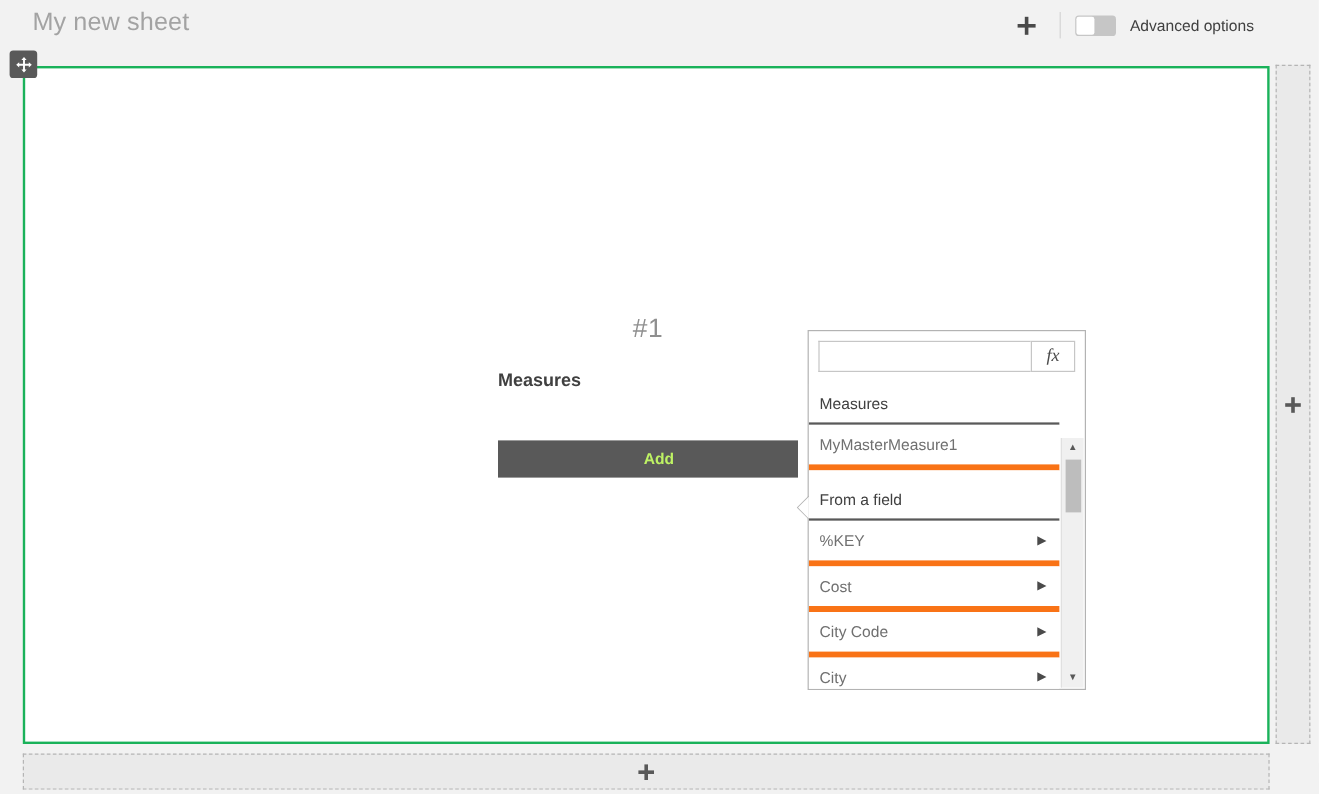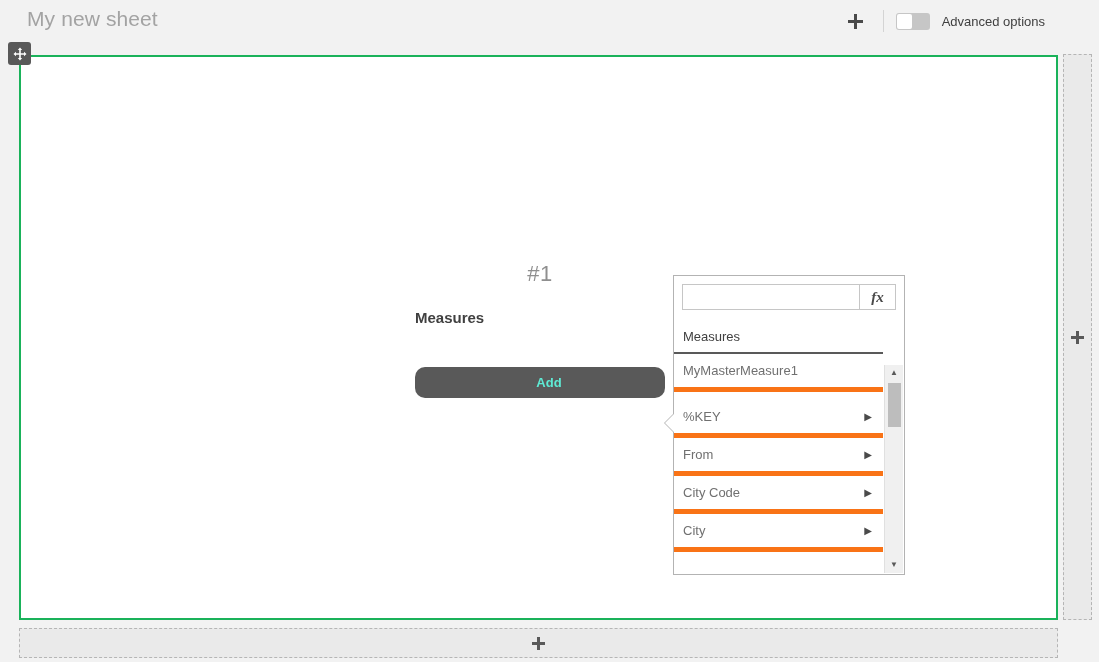--- a/index.html
+++ b/index.html
@@ -159,25 +159,25 @@
     font-weight: bold;
     color: #404040;
   }
   #add-button {
     position: absolute;
     left: 394px;
     top: 310px;
     width: 250px;
     height: 31px;
     background: #595959;
-    color: #5eead4;
+    color: #bef264;
     font-size: 13px;
     font-weight: bold;
     border: none;
-    border-radius: 10px;
+    border-radius: 0;
     cursor: pointer;
     font-family: "Liberation Sans", sans-serif;
     padding-left: 24px;
   }
 
   
   #field-popover {
     position: absolute;
     left: 673px;
     top: 233px;
@@ -234,21 +234,21 @@
   }
   #fx-button {
     width: 37px;
     height: 26px;
     border: 1px solid #c6c6c6;
     box-sizing: border-box;
     background: #ffffff;
     color: #4a4a4a;
     font-family: "Liberation Serif", serif;
     font-style: italic;
-    font-weight: bold;
+    font-weight: normal;
     font-size: 15px;
     cursor: pointer;
     display: flex;
     align-items: center;
     justify-content: center;
   }
   #list-wrap {
     position: absolute;
     left: 0;
     top: 44px;
@@ -415,26 +415,27 @@
 
     <div id="list-wrap">
       <div id="list-scroll">
 
         <div class="sec-header">Measures</div>
         <div class="list-item">
           <span>MyMasterMeasure1</span>
         </div>
         <div class="spacer-gap"></div>
 
+        <div class="sec-header">From a field</div>
         <div class="list-item">
           <span>%KEY</span>
           <span class="caret">▶</span>
         </div>
         <div class="list-item">
-          <span>From</span>
+          <span>Cost</span>
           <span class="caret">▶</span>
         </div>
         <div class="list-item">
           <span>City Code</span>
           <span class="caret">▶</span>
         </div>
         <div class="list-item">
           <span>City</span>
           <span class="caret">▶</span>
         </div>

